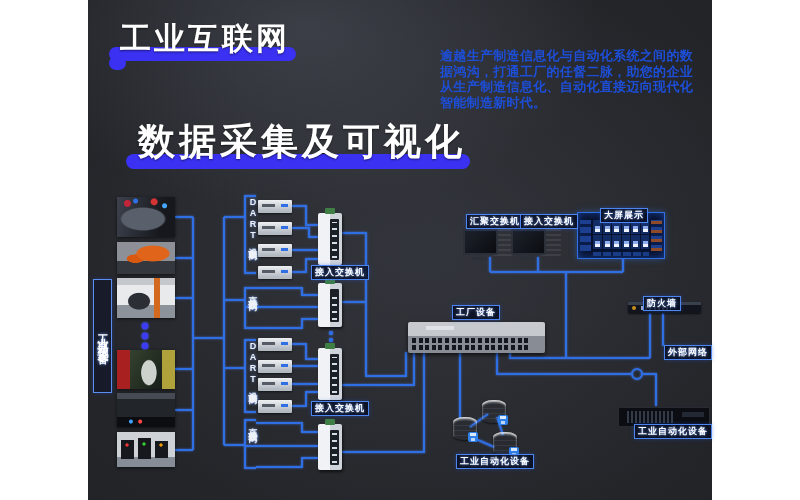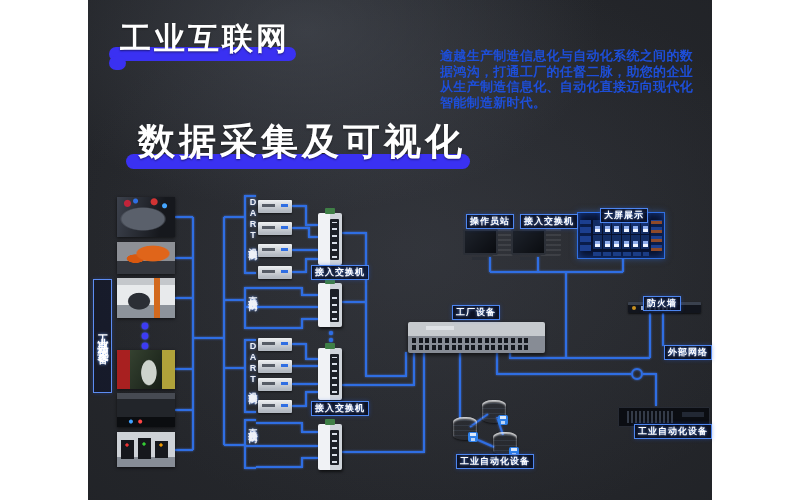--- a/index.html
+++ b/index.html
@@ -298,20 +298,20 @@
   <div class="db" style="left:482px;top:400px"></div>
   <div class="floppy" style="left:498px;top:415px"></div>
   <div class="db" style="left:453px;top:417px"></div>
   <div class="floppy" style="left:468px;top:432px"></div>
   <div class="db" style="left:493px;top:432px"></div>
   <div class="floppy" style="left:509px;top:447px"></div>
 
   <div class="tag" style="left:311px;top:265px">接入交换机</div>
   <div class="tag" style="left:311px;top:401px">接入交换机</div>
   <div class="tag" style="left:452px;top:305px">工厂设备</div>
-  <div class="tag" style="left:466px;top:214px">操作员站</div>
+  <div class="tag" style="left:466px;top:214px">汇聚交换机</div>
   <div class="tag" style="left:520px;top:214px">接入交换机</div>
   <div class="tag" style="left:600px;top:208px">大屏展示</div>
   <div class="tag" style="left:643px;top:296px">防火墙</div>
   <div class="tag" style="left:664px;top:345px">外部网络</div>
   <div class="tag" style="left:634px;top:424px">工业自动化设备</div>
   <div class="tag" style="left:456px;top:454px">工业自动化设备</div>
 </div>
 
 </body></html>

